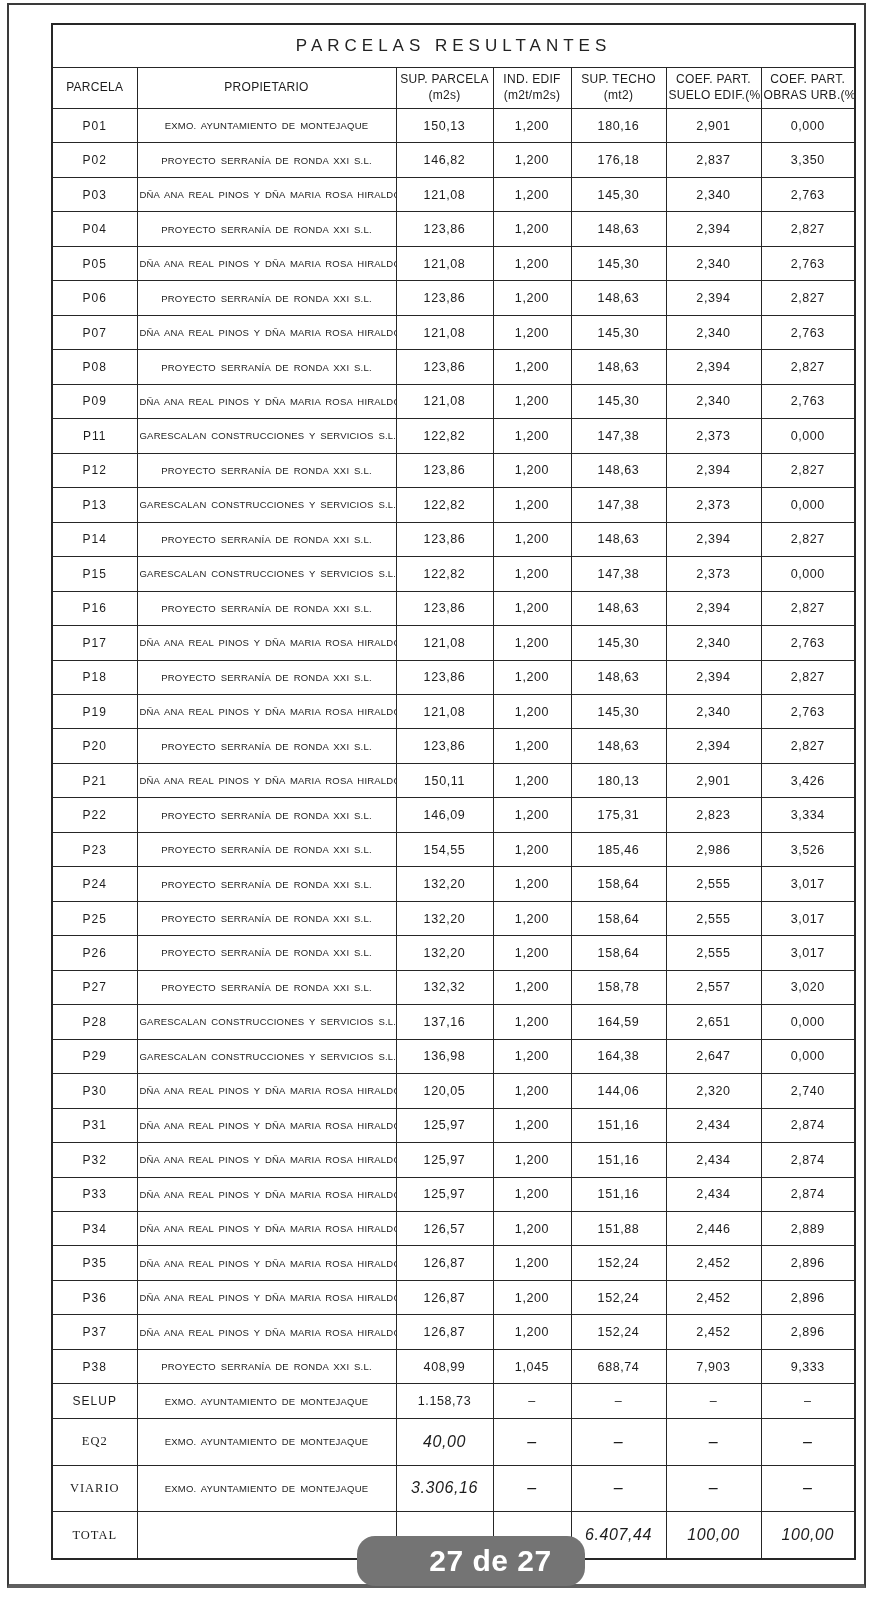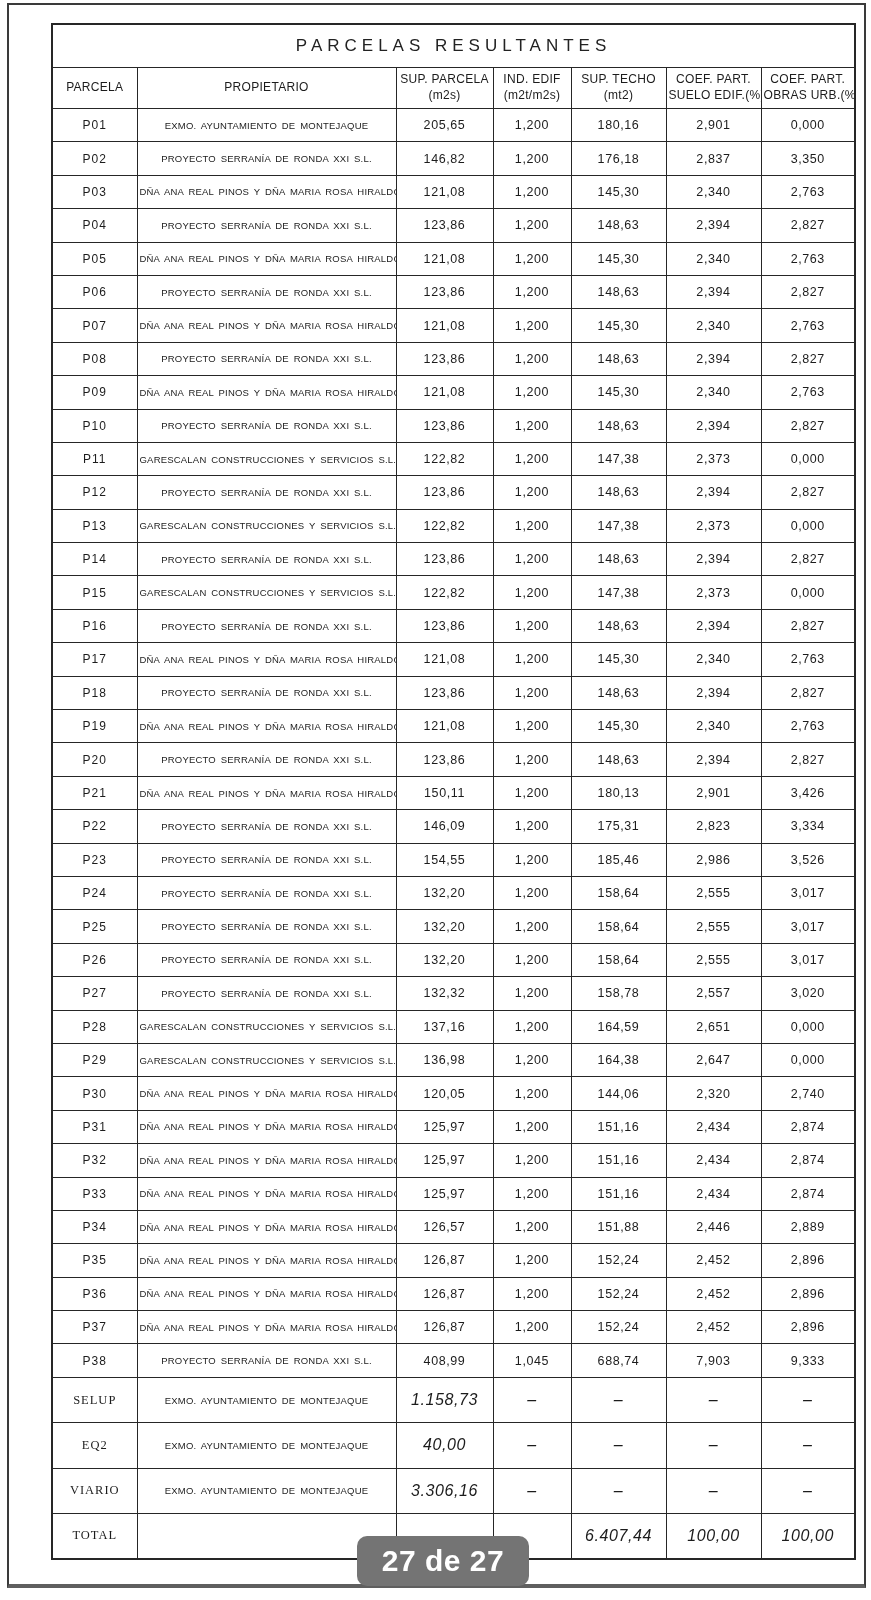--- a/index.html
+++ b/index.html
@@ -31,23 +31,23 @@
   tr.header-row th { height:40px; font-size:12px; letter-spacing:0.3px; line-height:1.3; }
   tr.header-row .h-sub:empty { display:none; }
   tbody tr { height:28px; }
   tbody tr:nth-child(n+39) { height:38px; }
   td.c-parcela { font-size:12px; letter-spacing:1px; }
   td.c-prop    { font-size:9.5px; letter-spacing:0.2px; word-spacing:2px;text-align:center; }
   td.c-num     { font-size:12.5px; letter-spacing:0.6px; }
   tbody tr:nth-child(n+39) td.c-parcela { font-size:12.5px;font-family:Liberation Serif, serif; }
   tbody tr:nth-child(n+39) td.c-num     { font-size:16px;font-style:italic; }
   .page-badge {
-    position:absolute; left:357px; top:1536px; width:172px; height:50px;
-    border-radius:10px; display:flex; align-items:center; justify-content:center;
-    font-size:30px; font-weight:bold; letter-spacing:0.5px; z-index:5;
+    position:absolute; left:357px; top:1536px; width:189px; height:50px;
+    border-radius:18px; display:flex; align-items:center; justify-content:center;
+    font-size:30px; font-weight:bold; letter-spacing:0.5px; z-index:5;padding-left:39px;
   }
 </style>
 </head>
 <body>
 
 <div class="page-frame">
   <table class="parcelas">
     <colgroup>
       <col style="width:85px">
       <col style="width:259px">
@@ -89,21 +89,21 @@
         <th>
           <div class="h-label">COEF. PART.</div>
           <div class="h-sub">OBRAS URB.(%)</div>
         </th>
       </tr>
     </thead>
     <tbody>
         <tr>
     <td class="c-parcela">P01</td>
     <td class="c-prop">EXMO. AYUNTAMIENTO DE MONTEJAQUE</td>
-    <td class="c-num">205,65</td>
+    <td class="c-num">150,13</td>
     <td class="c-num">1,200</td>
     <td class="c-num">180,16</td>
     <td class="c-num">2,901</td>
     <td class="c-num">0,000</td>
   </tr>
         <tr>
     <td class="c-parcela">P02</td>
     <td class="c-prop">PROYECTO SERRANÍA DE RONDA XXI S.L.</td>
     <td class="c-num">146,82</td>
     <td class="c-num">1,200</td>
@@ -166,29 +166,20 @@
     <td class="c-num">2,827</td>
   </tr>
         <tr>
     <td class="c-parcela">P09</td>
     <td class="c-prop">DÑA ANA REAL PINOS Y DÑA MARIA ROSA HIRALDO REAL</td>
     <td class="c-num">121,08</td>
     <td class="c-num">1,200</td>
     <td class="c-num">145,30</td>
     <td class="c-num">2,340</td>
     <td class="c-num">2,763</td>
-  </tr>
-        <tr>
-    <td class="c-parcela">P10</td>
-    <td class="c-prop">PROYECTO SERRANÍA DE RONDA XXI S.L.</td>
-    <td class="c-num">123,86</td>
-    <td class="c-num">1,200</td>
-    <td class="c-num">148,63</td>
-    <td class="c-num">2,394</td>
-    <td class="c-num">2,827</td>
   </tr>
         <tr>
     <td class="c-parcela">P11</td>
     <td class="c-prop">GARESCALAN CONSTRUCCIONES Y SERVICIOS S.L.</td>
     <td class="c-num">122,82</td>
     <td class="c-num">1,200</td>
     <td class="c-num">147,38</td>
     <td class="c-num">2,373</td>
     <td class="c-num">0,000</td>
   </tr>

